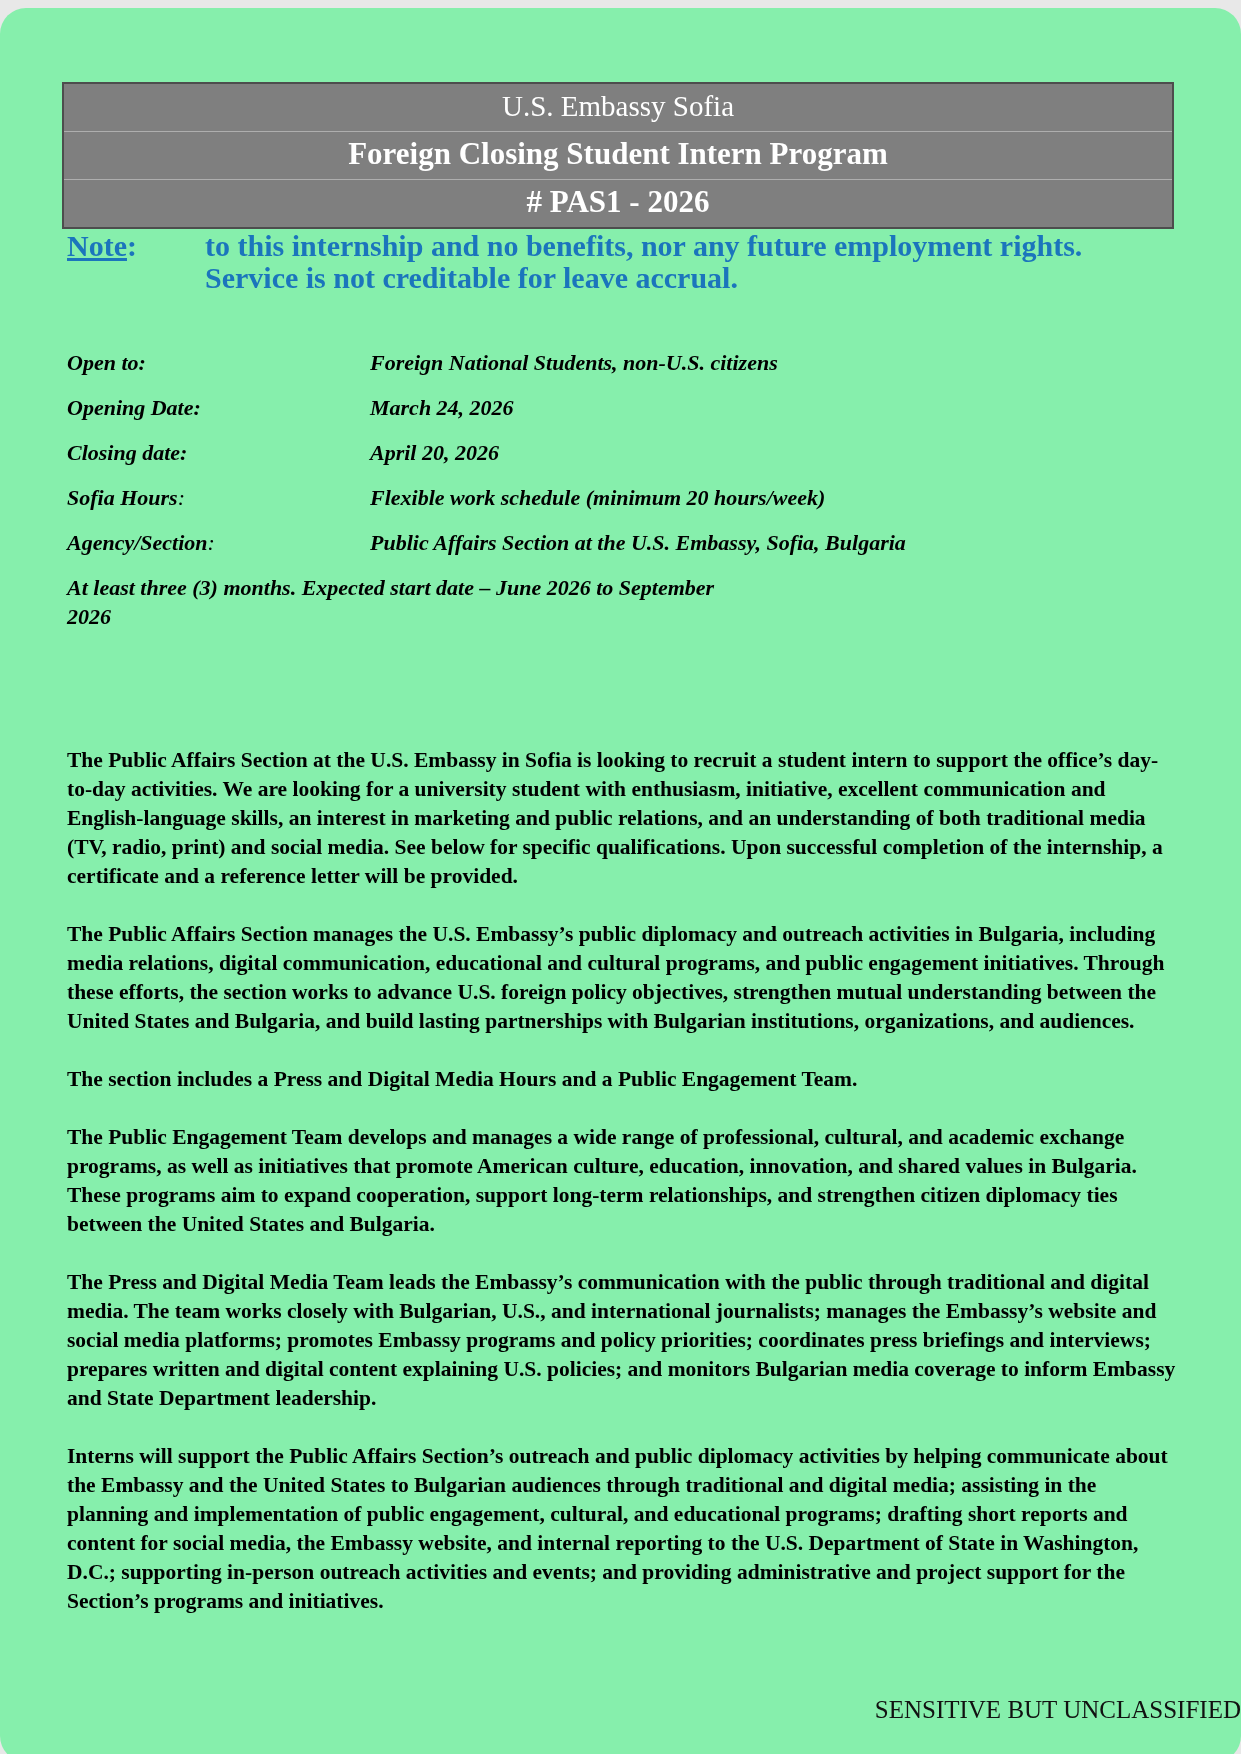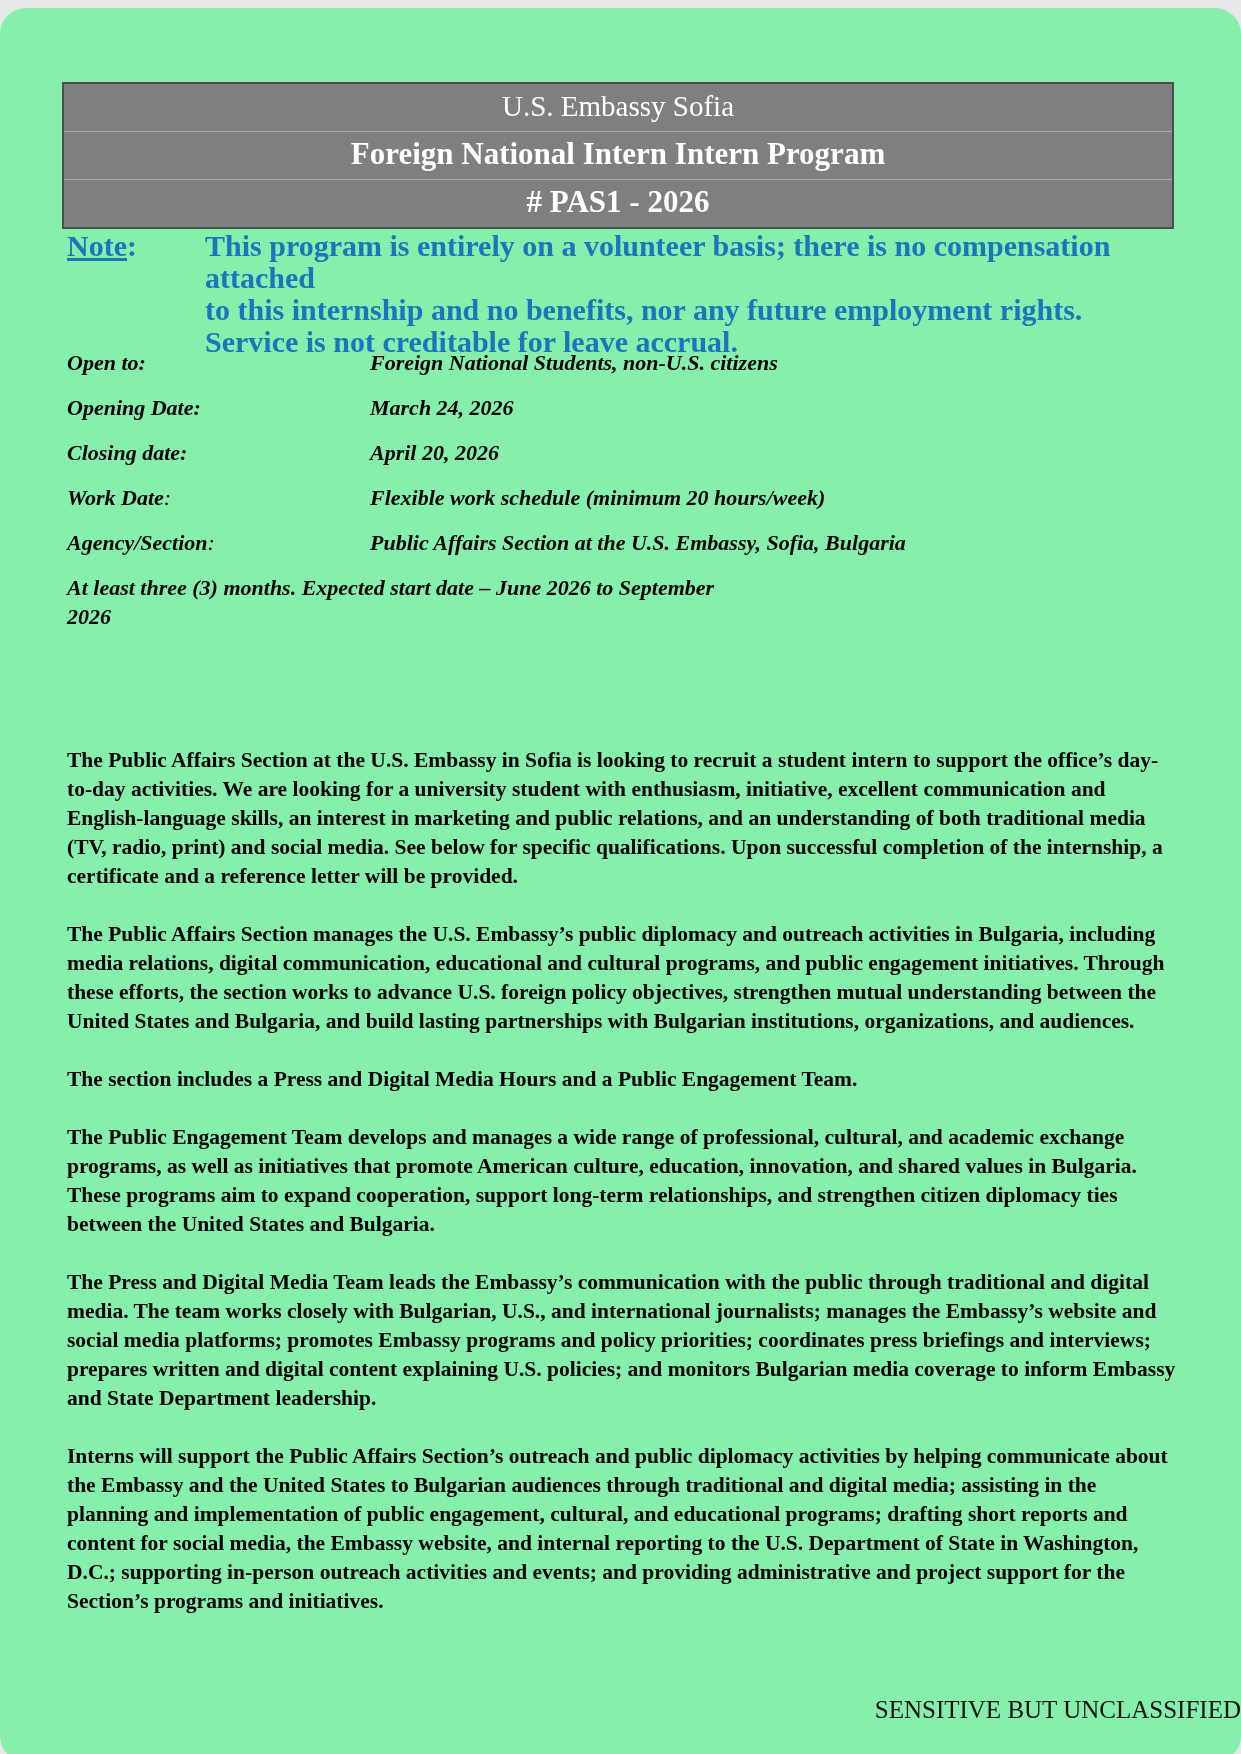--- a/index.html
+++ b/index.html
@@ -80,28 +80,27 @@
     color: #111;
   }
 </style>
 </head>
 <body>
 
 <div class="page">
 
   <div class="banner">
     <div class="banner-row r1">U.S. Embassy Sofia</div>
-    <div class="banner-row r2">Foreign National Intern Intern Program</div>
+    <div class="banner-row r2">Foreign Closing Student Intern Program</div>
     <div class="banner-row r3"># PAS1 - 2026</div>
   </div>
 
   <div class="note">
     <div class="note-label"><span class="u">Note</span><span>:</span></div>
     <div class="note-text">
-        <div>This program is entirely on a volunteer basis; there is no compensation attached</div>
         <div>to this internship and no benefits, nor any future employment rights.</div>
         <div>Service is not creditable for leave accrual.</div>
       </div>
   </div>
 
   <div class="details">
   <div class="detail-row">
     <span class="detail-label"><span class="lbl-text">Open to:</span><span class="lbl-suffix bold"></span></span>
     <span class="detail-value">Foreign National Students, non-U.S. citizens</span>
   </div>
@@ -111,21 +110,21 @@
     <span class="detail-label"><span class="lbl-text">Opening Date:</span><span class="lbl-suffix bold"></span></span>
     <span class="detail-value">March 24, 2026</span>
   </div>
 
   <div class="detail-row">
     <span class="detail-label"><span class="lbl-text">Closing date:</span><span class="lbl-suffix bold"></span></span>
     <span class="detail-value">April 20, 2026</span>
   </div>
 
   <div class="detail-row">
-    <span class="detail-label"><span class="lbl-text">Work Date</span><span class="lbl-suffix">:</span></span>
+    <span class="detail-label"><span class="lbl-text">Sofia Hours</span><span class="lbl-suffix">:</span></span>
     <span class="detail-value">Flexible work schedule (minimum 20 hours/week)</span>
   </div>
 
   <div class="detail-row">
     <span class="detail-label"><span class="lbl-text">Agency/Section</span><span class="lbl-suffix">:</span></span>
     <span class="detail-value">Public Affairs Section at the U.S. Embassy, Sofia, Bulgaria</span>
   </div>
 
   <div class="detail-row">
     <span class="detail-value">At least three (3) months. Expected start date – June 2026 to September

